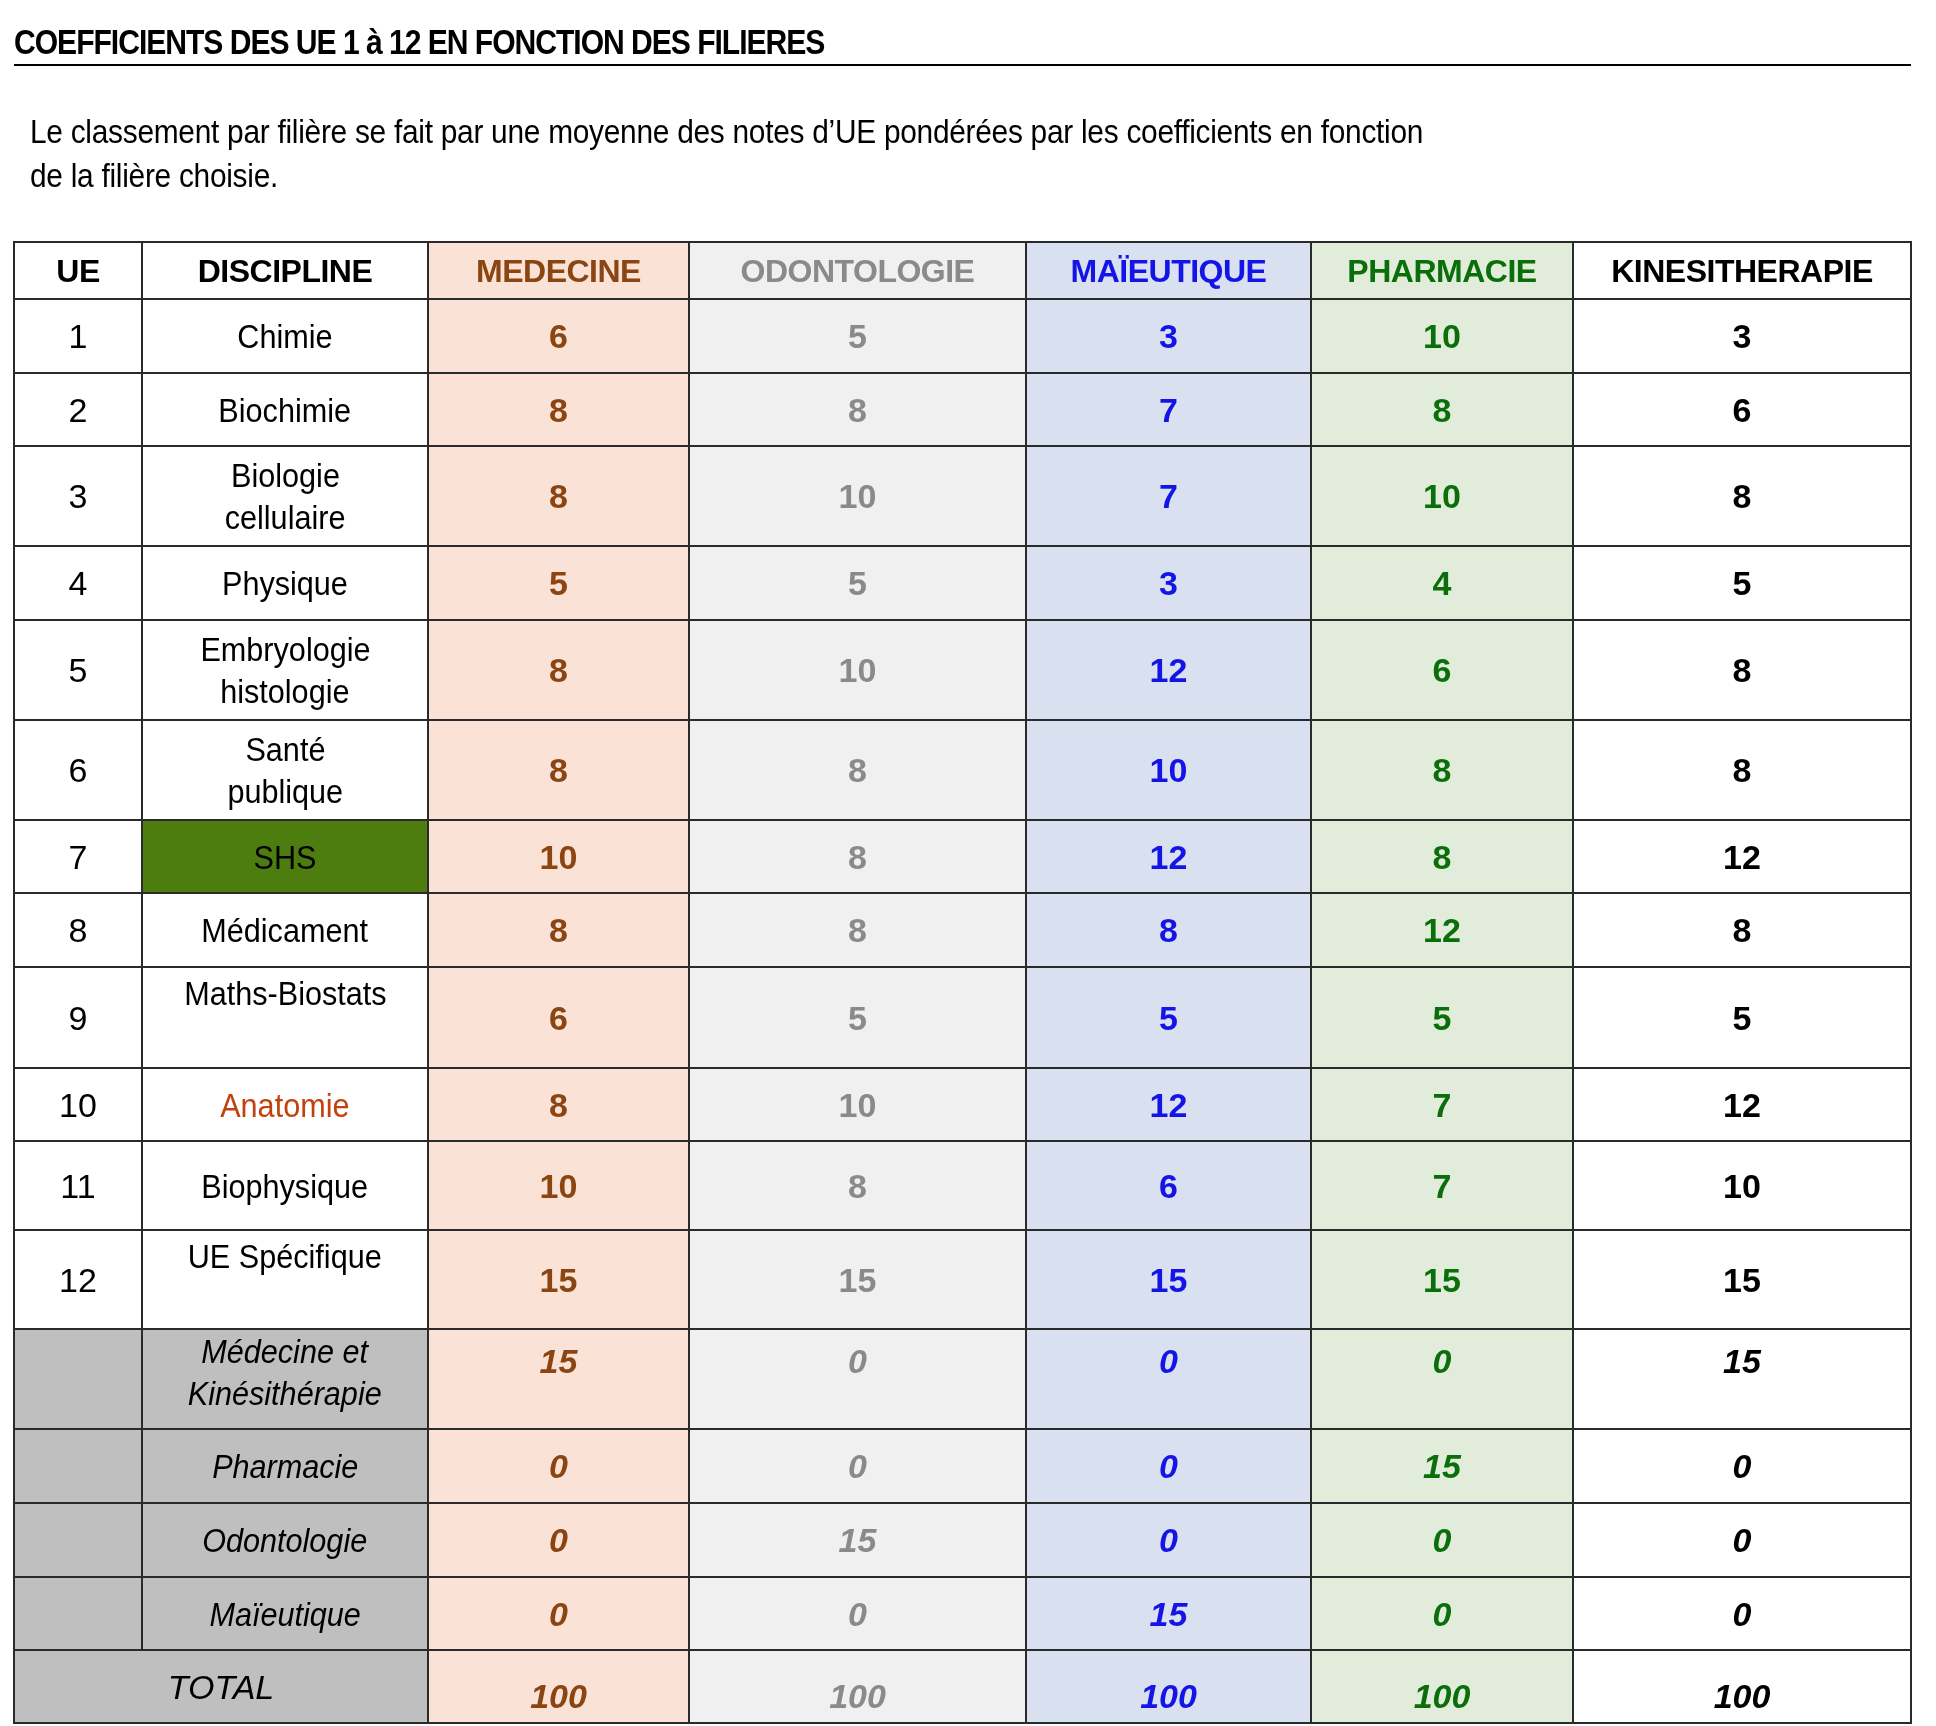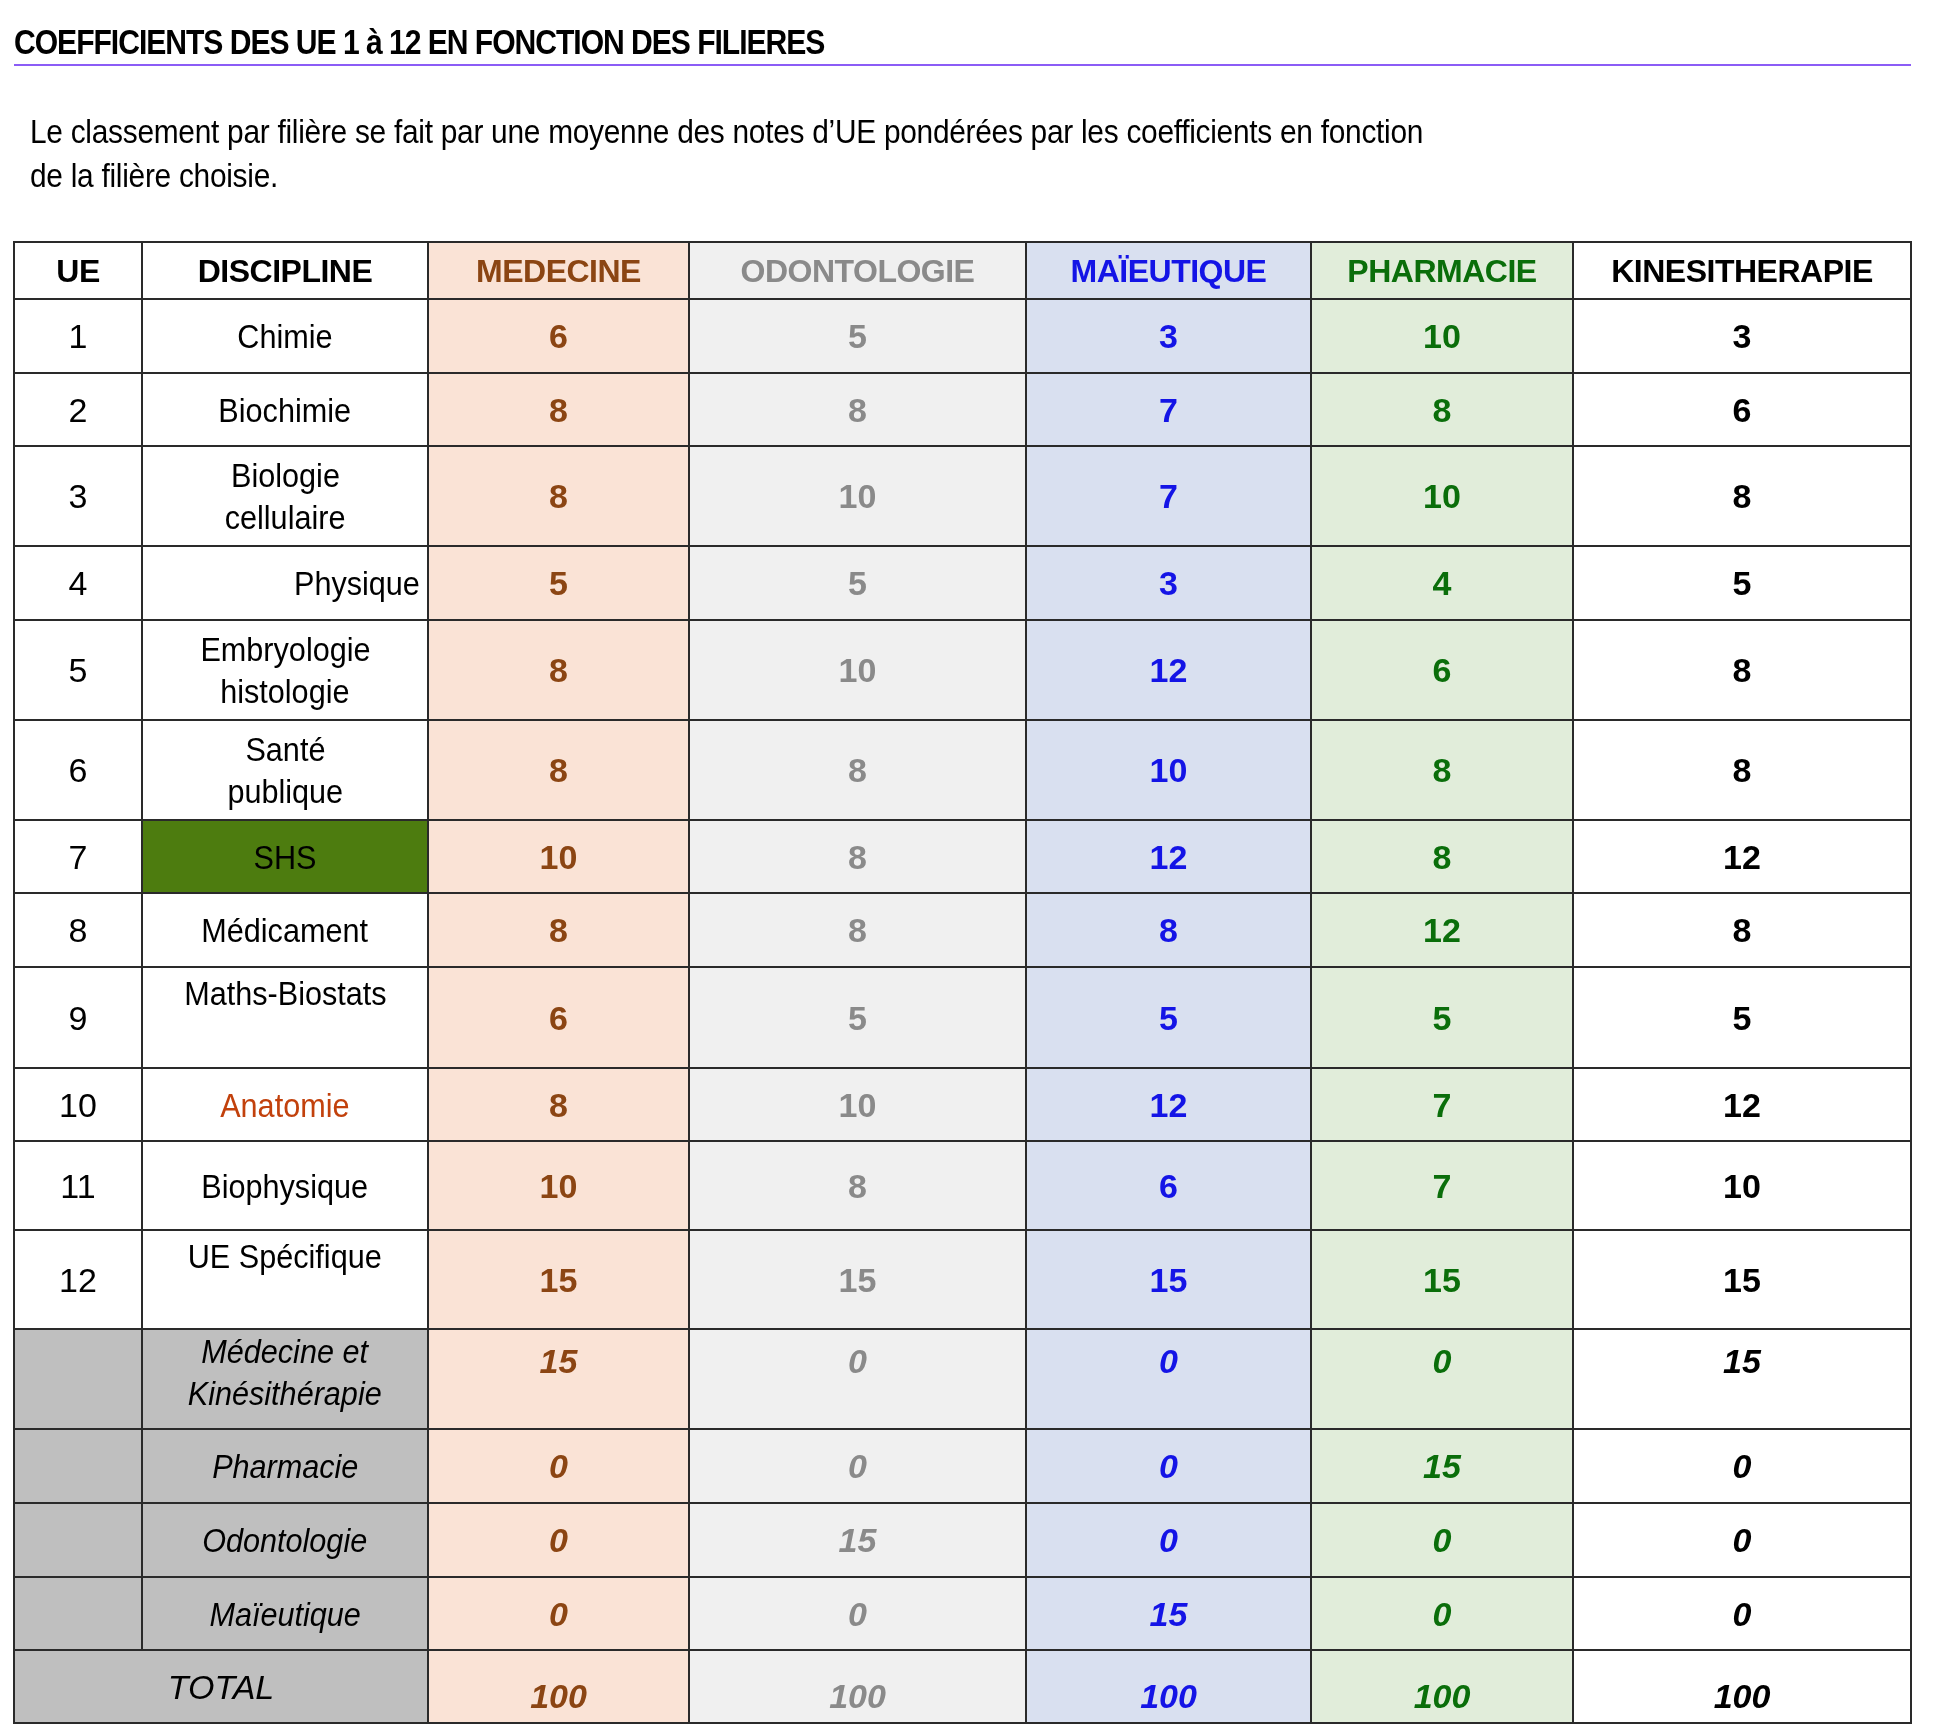--- a/index.html
+++ b/index.html
@@ -1,20 +1,20 @@
 <!DOCTYPE html>
 <html><head>
 <meta charset="utf-8">
 <style>
   html, body { margin: 0; padding: 0; background: #ffffff; }
   body { width: 1936px; height: 1726px; position: relative; overflow: hidden;
          font-family: "Liberation Sans", "DejaVu Sans", sans-serif; color: #000; }
   .title {
     position: absolute; left: 14px; top: 20px; width: 1897px; height: 44px;
-    border-bottom: 2px solid #8b5cf6;
+    border-bottom: 2px solid #000000;
     font-weight: bold; font-size: 35px; line-height: 44px; letter-spacing: -1.2px;
     white-space: nowrap;
   }
   .title span { display: inline-block; transform: scaleX(0.86); transform-origin: left center; }
   .intro {
     position: absolute; left: 30px; top: 110px; width: 1910px;
     font-size: 33px; line-height: 44px; letter-spacing: -0.3px;
   }
   .intro span { display: inline-block; transform: scaleX(0.905); transform-origin: left center; white-space: nowrap; }
   table.coef {
@@ -95,21 +95,21 @@
         <td class="ue c-kin">3</td>
         <td class="disc" style="background: rgb(255, 255, 255); color: rgb(0, 0, 0);"><span class="narrow">Biologie</span><br><span class="narrow">cellulaire</span></td>
         <td class="val c-med">8</td>
         <td class="val c-odo">10</td>
         <td class="val c-mai">7</td>
         <td class="val c-pha">10</td>
         <td class="val c-kin">8</td>
       </tr>
       <tr style="height: 74px;">
         <td class="ue c-kin">4</td>
-        <td class="disc" style="background: rgb(255, 255, 255); color: rgb(0, 0, 0); text-align: right;"><span class="narrow">Physique</span></td>
+        <td class="disc" style="background: rgb(255, 255, 255); color: rgb(0, 0, 0);"><span class="narrow">Physique</span></td>
         <td class="val c-med">5</td>
         <td class="val c-odo">5</td>
         <td class="val c-mai">3</td>
         <td class="val c-pha">4</td>
         <td class="val c-kin">5</td>
       </tr>
       <tr style="height: 100px;">
         <td class="ue c-kin">5</td>
         <td class="disc" style="background: rgb(255, 255, 255); color: rgb(0, 0, 0);"><span class="narrow">Embryologie</span><br><span class="narrow">histologie</span></td>
         <td class="val c-med">8</td>

